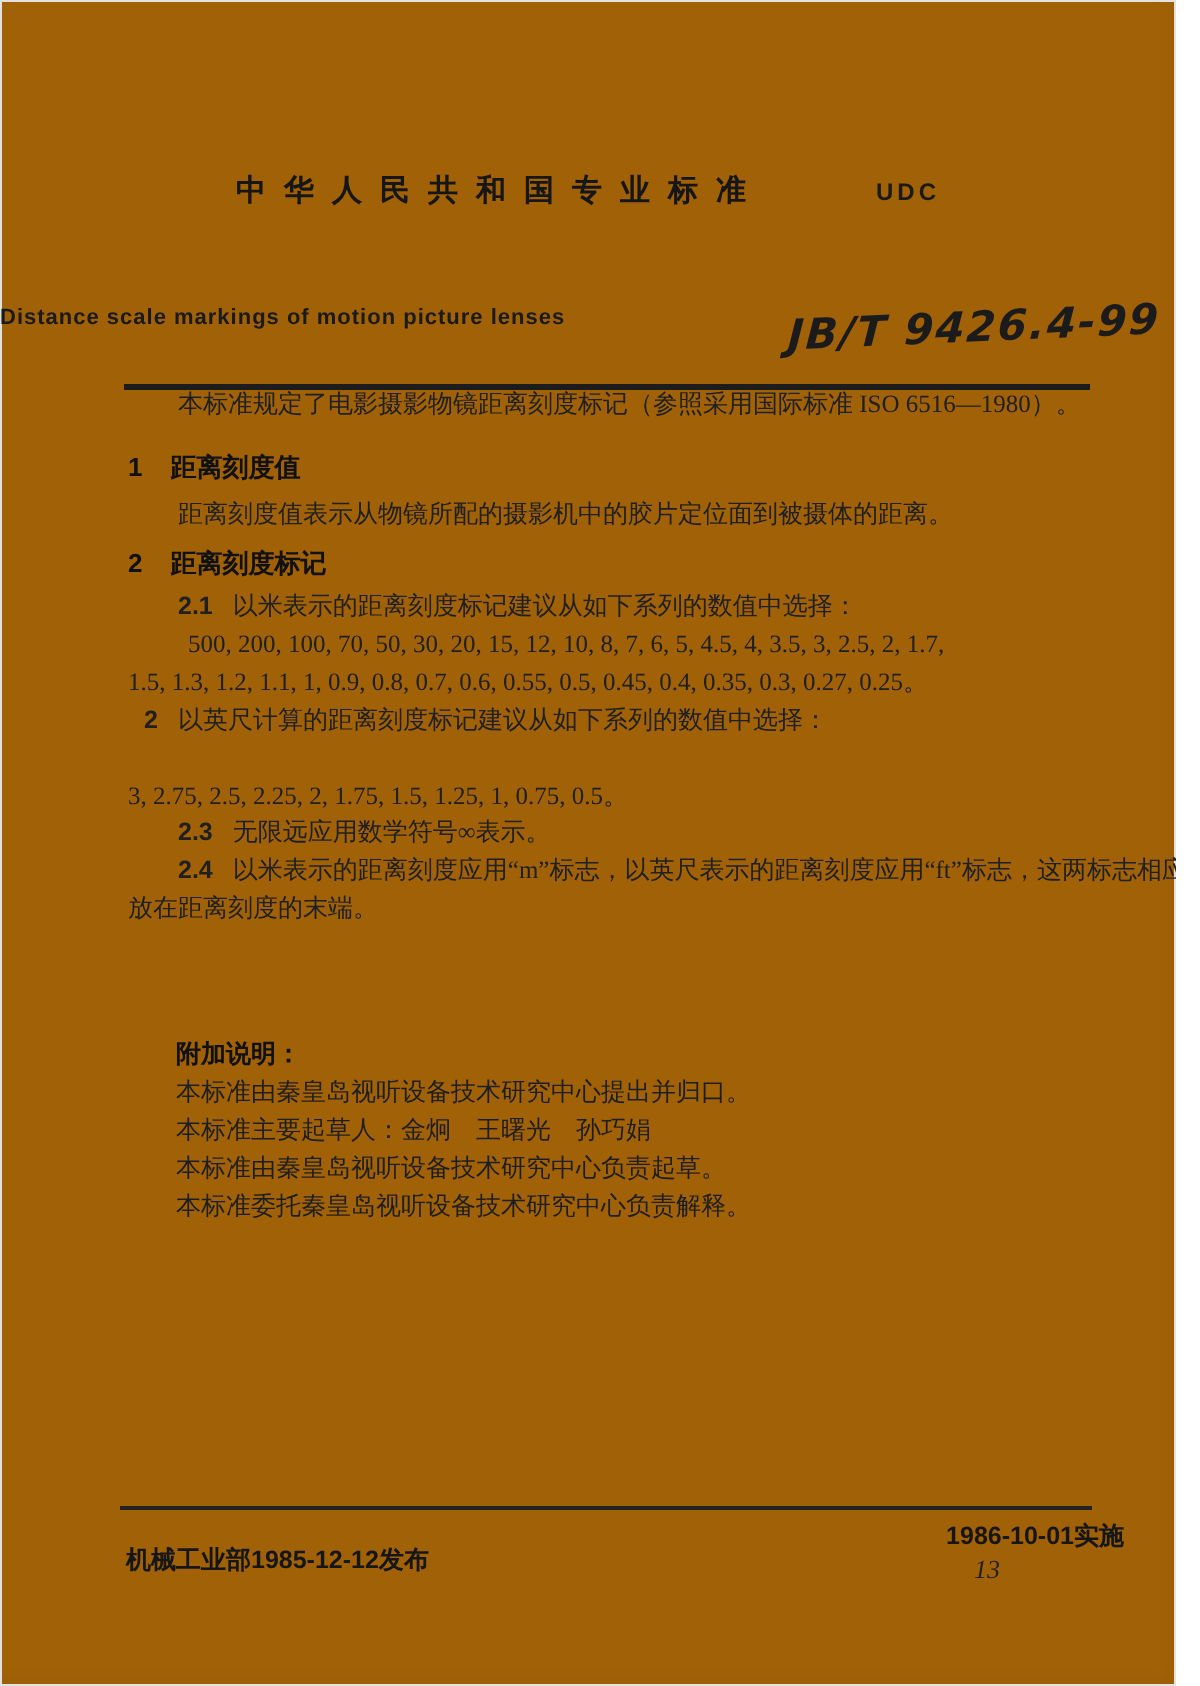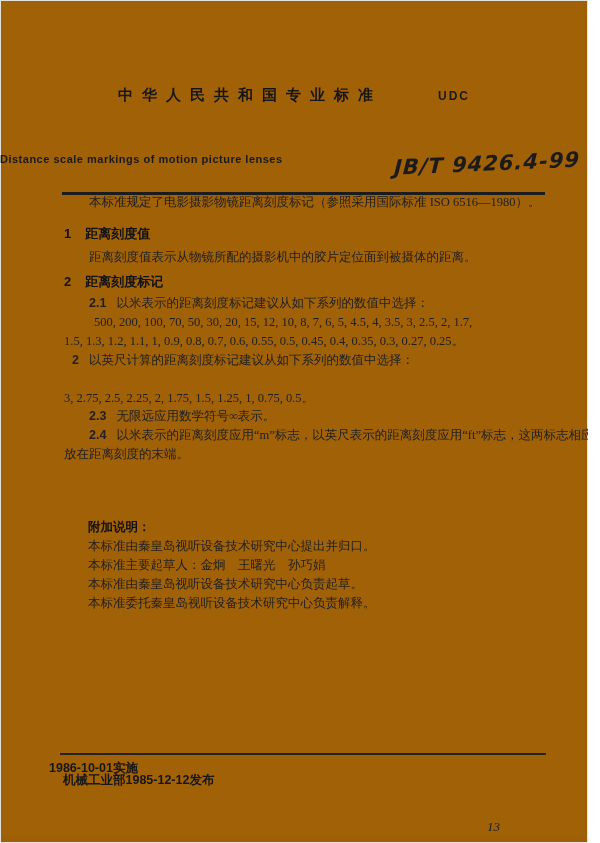--- a/index.html
+++ b/index.html
@@ -80,29 +80,28 @@
   .rule-bottom {
     position: absolute; top: 753px; left: 60px; width: 486px; height: 2px;
     background: #222;
   }
   .footer-issued {
     position: absolute; top: 760px; left: 63px;
     font-family: "Liberation Sans", sans-serif;
     font-weight: bold; font-size: 12.5px; color: #161616; white-space: nowrap; margin-top: 12px;
   }
   .footer-impl {
-    position: absolute; top: 760px; left: 49px; width: 486px; text-align: left;
+    position: absolute; top: 760px; left: 76px; width: 486px; text-align: right;
     font-family: "Liberation Sans", sans-serif;
     font-weight: bold; font-size: 12.5px; color: #161616; white-space: nowrap;
   }
   .page-number {
     position: absolute; top: 777px; left: 487px;
     font-style: italic; font-size: 13px; color: #222;
     font-family: "Liberation Serif", serif;
-    margin-top: 42px;
   }
 </style>
 </head>
 <body>
 
 <div class="page">
 
   <div class="std-title">中华人民共和国专业标准</div>
   <div class="udc">UDC</div>
   <div class="title-en">Distance scale markings of motion picture lenses</div>

